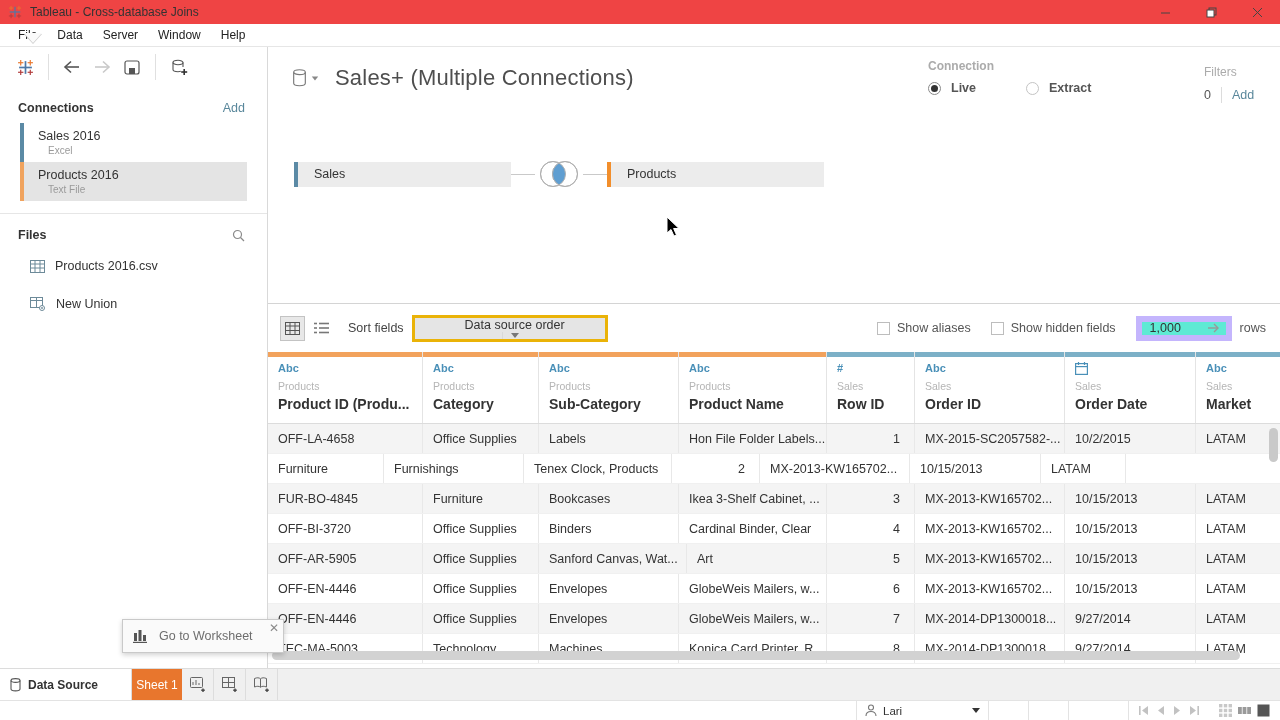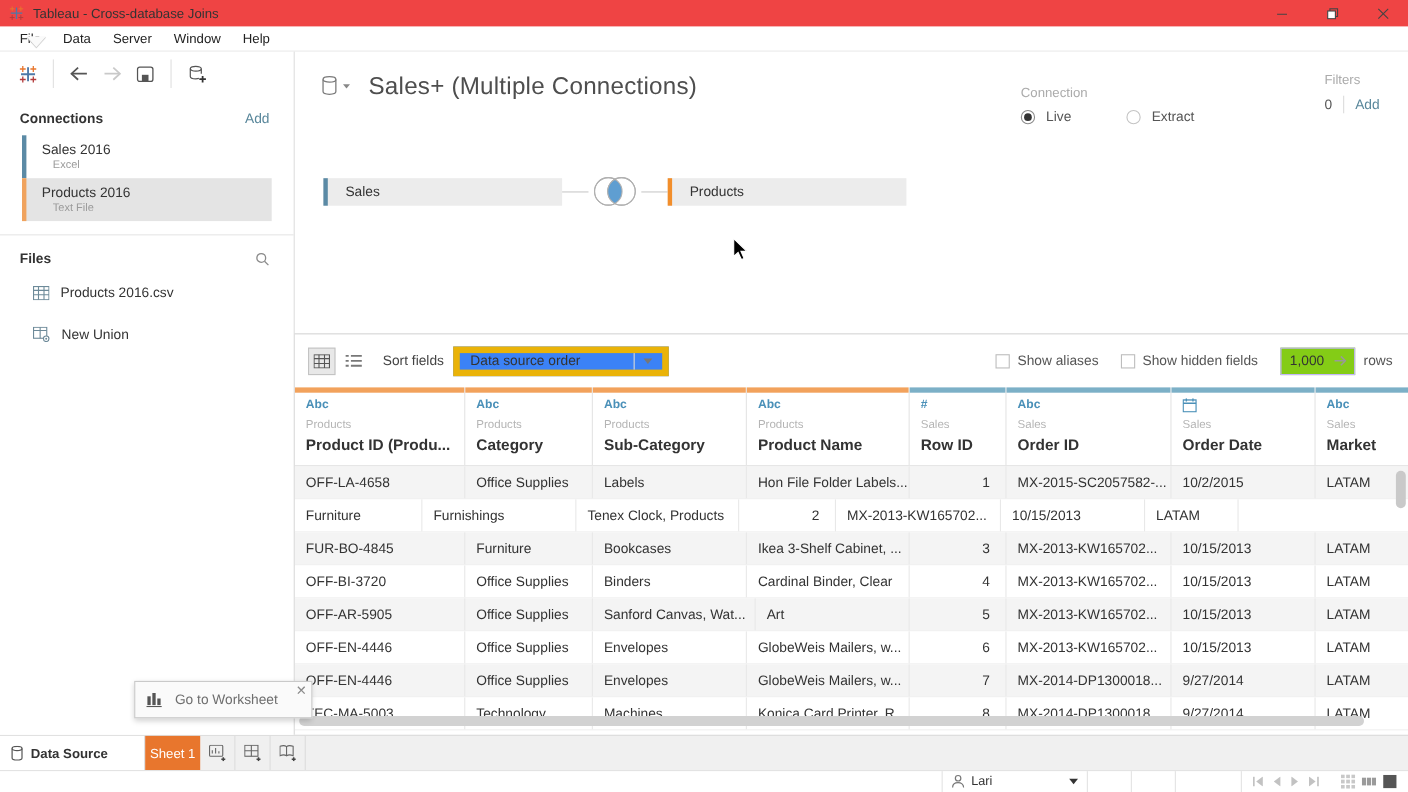--- a/index.html
+++ b/index.html
@@ -24,21 +24,21 @@
   .conn-item.sel { background:#e4e4e4; margin-right:20px; }
   .conn-name { font-size:12.5px; color:#333; }
   .conn-type { font-size:10px; color:#9a9a9a; margin-top:2px; margin-left:10px; }
   .side-divider { height:1px; background:#e6e6e6; margin-top:12px; }
   .file-item { display:flex; align-items:center; gap:10px; padding:9px 0 9px 30px; font-size:12.5px; color:#333; }
   
   .content { flex:1; display:flex; flex-direction:column; min-width:0; }
   .canvas { height:256px; position:relative; background:#fff; }
   .ds-title-row { display:flex; align-items:center; padding:18px 0 0 24px; }
   .ds-title { font-size:22px; color:#4e4e4e; margin-left:16px; letter-spacing:.2px; }
-  .conn-panel { position:absolute; top:30px; left:660px; }
+  .conn-panel { position:absolute; top:12px; left:660px;font-weight:bold; }
   .panel-label { font-size:12px; color:#aaansp; color:#ababab; }
   .radio-row { display:flex; align-items:center; gap:10px; margin-top:8px; }
   .radio { width:13px; height:13px; border:1px solid #8a8a8a; border-radius:50%; display:inline-flex; align-items:center; justify-content:center; }
   .radio.on::after { content:""; width:7px; height:7px; background:#333; border-radius:50%; }
   .radio.off { border-color:#c4c4c4; }
   .radio-label { font-size:12.5px; color:#555; margin-right:40px; }
   .filters-panel { position:absolute; top:18px; left:936px; }
   .filters-val { display:flex; align-items:center; gap:10px; margin-top:8px; font-size:12.5px; color:#555; }
   .vsep { width:1px; height:16px; background:#dcdcdc; }
   
@@ -46,28 +46,28 @@
   .table-box { width:217px; height:25px; background:#ececec; display:flex; align-items:center; }
   .table-accent { width:4px; height:100%; }
   .table-box-label { font-size:12.5px; color:#333; margin-left:16px; }
   .join-line { width:24px; height:1px; background:#c9c9c9; }
   
   .grid-panel { flex:1; border-top:1px solid #d4d4d4; display:flex; flex-direction:column; position:relative; min-height:0; }
   .grid-toolbar { height:48px; display:flex; align-items:center; padding-left:12px; flex-shrink:0; }
   .view-btn { width:25px; height:25px; border:1px solid #c3c3c3; background:#e8e8e8; display:flex; align-items:center; justify-content:center; }
   .list-btn { width:25px; height:25px; display:flex; align-items:center; justify-content:center; margin-left:4px; }
   .sort-label { font-size:12.5px; color:#444; margin:0 8px 0 14px; }
-  .dropdown { width:196px; height:27px; border:6px solid #eab308; background:#3b82f6; display:flex; align-items:center; justify-content:space-between; padding-left:10px; }
+  .dropdown { width:196px; height:27px; border:3px solid #eab308; background:#e5e5e5; display:flex; align-items:center; justify-content:space-between; padding-left:10px;flex-direction:column; }
   .dropdown .val { font-size:12.5px; color:#333; }
   .dd-caret-box { width:26px; height:100%; border-left:1px solid #d9d9d9; display:flex; align-items:center; justify-content:center; }
   .caret-down { width:0; height:0; border-left:4px solid transparent; border-right:4px solid transparent; border-top:5px solid #777; }
   .grid-toolbar-right { margin-left:auto; display:flex; align-items:center; padding-right:14px; }
   .checkbox { width:13px; height:13px; border:1px solid #bdbdbd; background:#fff; margin-right:7px; }
   .cb-label { font-size:12.5px; color:#555; margin-right:20px; }
-  .rows-input { width:68px; height:25px; border:1px solid #c4b5fd; background:#84cc16; display:flex; align-items:center; justify-content:space-between; padding:0 6px 0 8px; }
+  .rows-input { width:96px; height:25px; border:6px solid #c4b5fd; background:#5eead4; display:flex; align-items:center; justify-content:space-between; padding:0 6px 0 8px; }
   .rows-input .val { font-size:12.5px; color:#333; }
   .rows-label { font-size:12.5px; color:#555; margin-left:8px; }
   
   .tbl { flex:1; overflow:hidden; position:relative; }
   .tbl-header { display:flex; height:72px; border-bottom:1px solid #dcdcdc; }
   .col-head { flex-shrink:0; border-right:1px solid #e4e4e4; position:relative; padding:10px 0 0 10px; }
   .col-bar { position:absolute; top:0; left:0; right:0; height:5px; }
   .col-bar.products { background:#f2a25c; }
   .col-bar.sales { background:#7cb0c7; }
   .type-ic { font-size:11px; color:#4a90b8; font-weight:bold; display:block; height:16px; }

